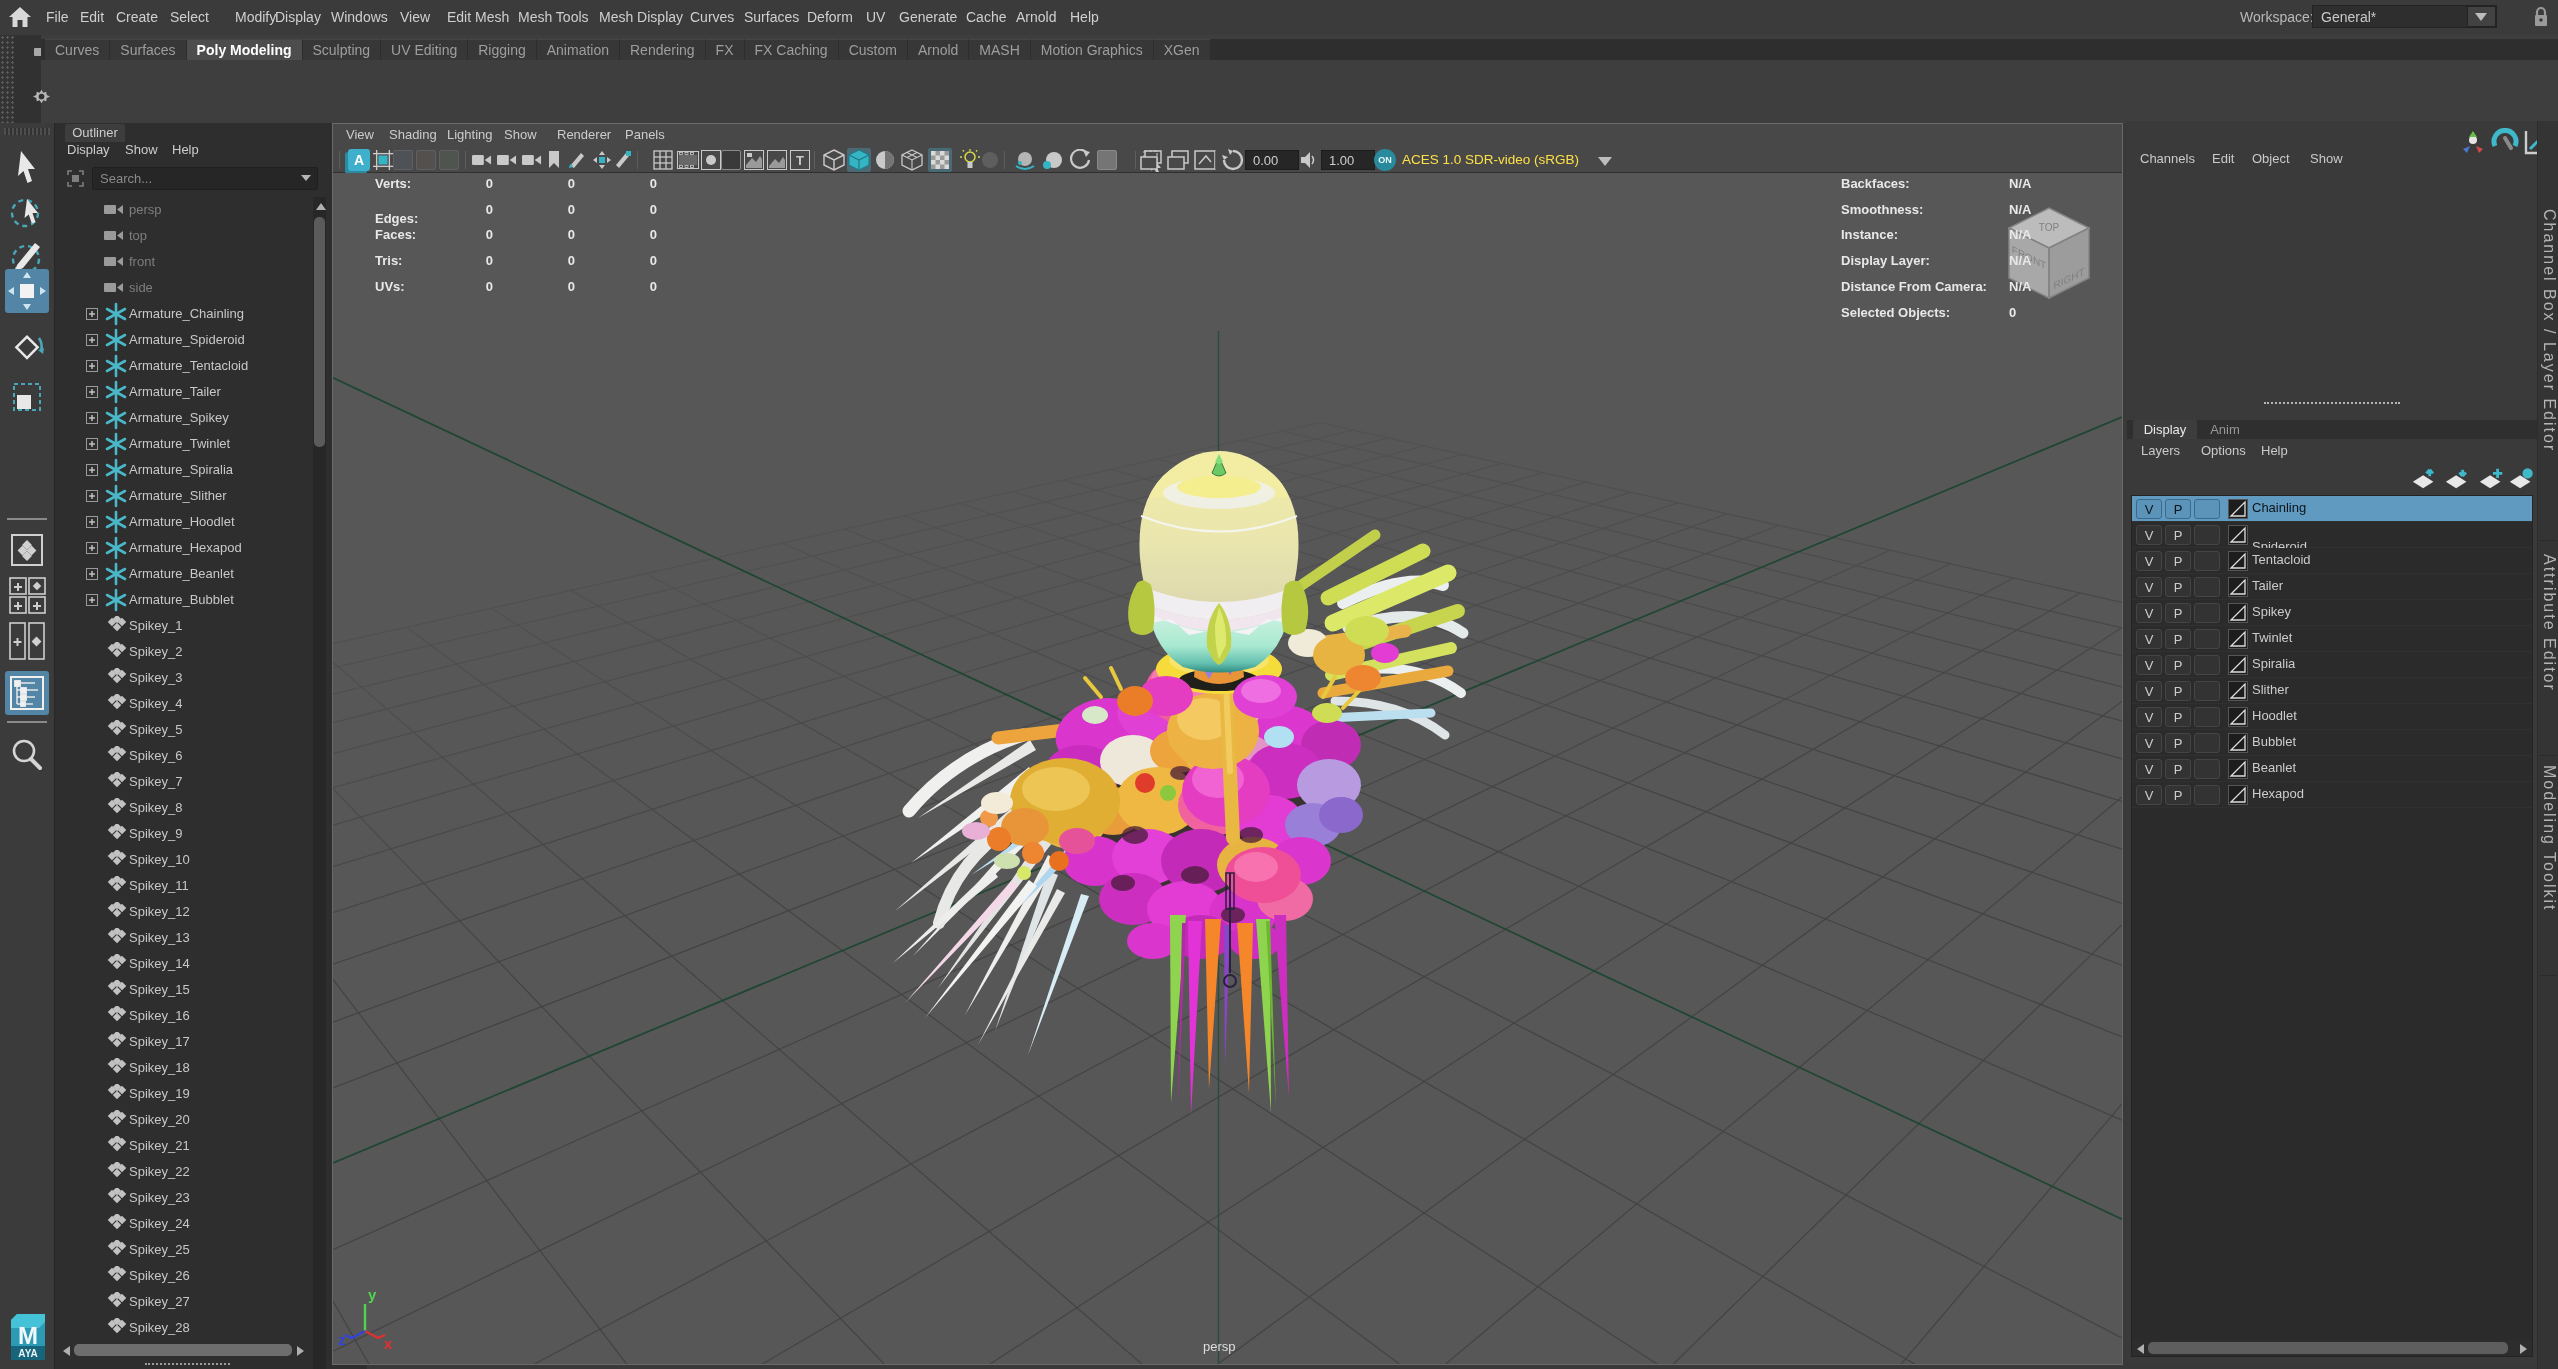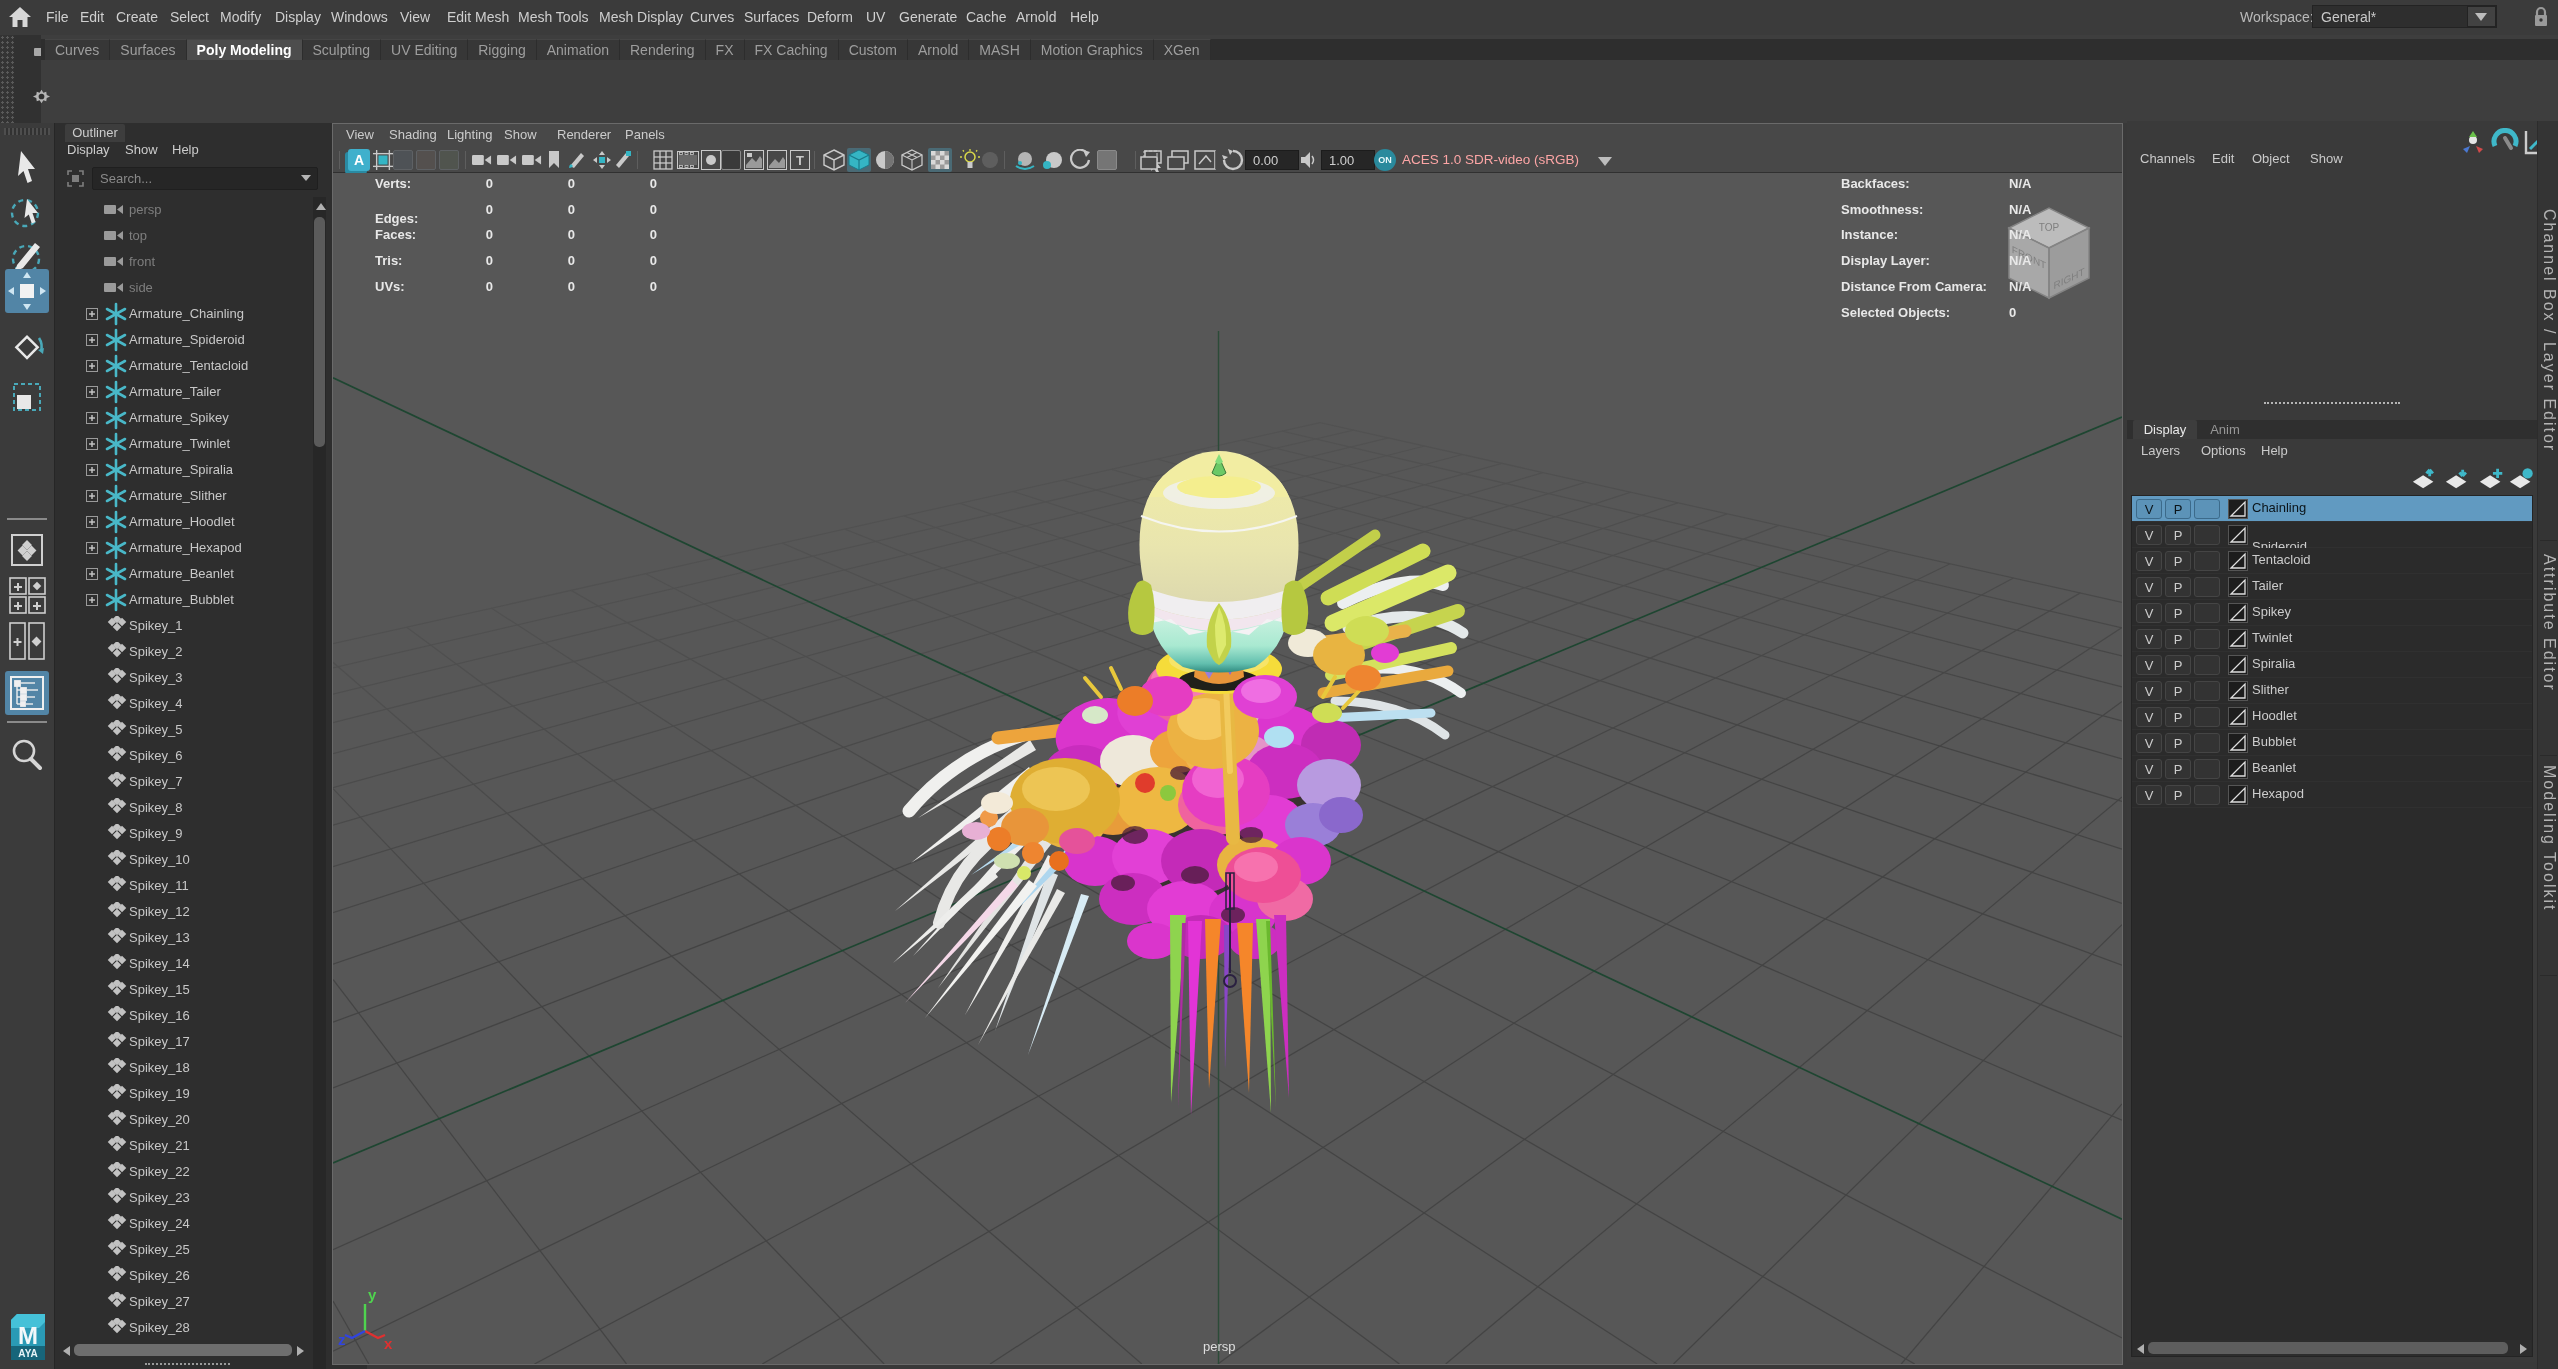--- a/index.html
+++ b/index.html
@@ -49,21 +49,21 @@
 </head>
 <body>
 <div id="menubar">
     <svg width="24" height="24" style="position:absolute;left:8px;top:5px" viewBox="0 0 24 24">
       <path d="M12 2 L23 12 L19.5 12 L19.5 22 L14.5 22 L14.5 15 L9.5 15 L9.5 22 L4.5 22 L4.5 12 L1 12 Z" fill="#d8d8d8"></path>
     </svg>
     <span class="mi" style="left:46px">File</span>
     <span class="mi" style="left:80px">Edit</span>
     <span class="mi" style="left:116px">Create</span>
     <span class="mi" style="left:170px">Select</span>
-    <span class="mi" style="left:220px">Modify</span>
+    <span class="mi" style="left:235px">Modify</span>
     <span class="mi" style="left:275px">Display</span>
     <span class="mi" style="left:331px">Windows</span>
     <span class="mi" style="left:400px">View</span>
     <span class="mi" style="left:447px">Edit Mesh</span>
     <span class="mi" style="left:518px">Mesh Tools</span>
     <span class="mi" style="left:599px">Mesh Display</span>
     <span class="mi" style="left:690px">Curves</span>
     <span class="mi" style="left:744px">Surfaces</span>
     <span class="mi" style="left:807px">Deform</span>
     <span class="mi" style="left:866px">UV</span>
@@ -897,21 +897,21 @@
           <path d="M11 2 L6 0 L8 6 Z" fill="#c9c9c9"></path>
           <path d="M2 11 L0 6 L6 8 Z" fill="#c9c9c9"></path>
         </svg></div>
       <div style="position:absolute;left:912px;top:2px;width:54px;height:20px;background:#262626;border:1px solid #1c1c1c;color:#cfcfcf;font-size:13px;line-height:20px;padding-left:7px">0.00</div>
       <div style="position:absolute;left:966px;top:3px"><svg width="16" height="18" viewBox="0 0 16 18">
           <path d="M2 6 H6 L11 1 V17 L6 12 H2 Z" fill="#c9c9c9"></path>
           <path d="M13 5 Q16 9 13 13" stroke="#c9c9c9" stroke-width="1.5" fill="none"></path>
         </svg></div>
       <div style="position:absolute;left:988px;top:2px;width:54px;height:20px;background:#262626;border:1px solid #1c1c1c;color:#cfcfcf;font-size:13px;line-height:20px;padding-left:7px">1.00</div>
       <div style="position:absolute;left:1041px;top:1px;width:22px;height:22px;border-radius:11px;background:#2a8a9d;color:#e8f8fa;font-size:9px;font-weight:bold;text-align:center;line-height:22px">ON</div>
-      <div style="position:absolute;left:1069px;top:4px;color:#fca5a5;font-size:13.5px">ACES 1.0 SDR-video (sRGB)</div>
+      <div style="position:absolute;left:1069px;top:4px;color:#fde047;font-size:13.5px">ACES 1.0 SDR-video (sRGB)</div>
       <div class="arr" style="left:1265px;top:9px;border-left:7px solid transparent;border-right:7px solid transparent;border-top:9px solid #bdbdbd"></div>
     </div>
   <div id="vpcanvas">
       <svg width="1789" height="1191" viewBox="0 0 1789 1191" style="position:absolute;left:0;top:0">
         <rect width="1789" height="1191" fill="#575757"></rect>
         <defs>
           <linearGradient id="fade" x1="0.58" y1="1" x2="0.36" y2="0">
             <stop offset="0" stop-color="#575757" stop-opacity="0"></stop>
             <stop offset="0.42" stop-color="#575757" stop-opacity="0"></stop>
             <stop offset="0.66" stop-color="#575757" stop-opacity="0.55"></stop>

